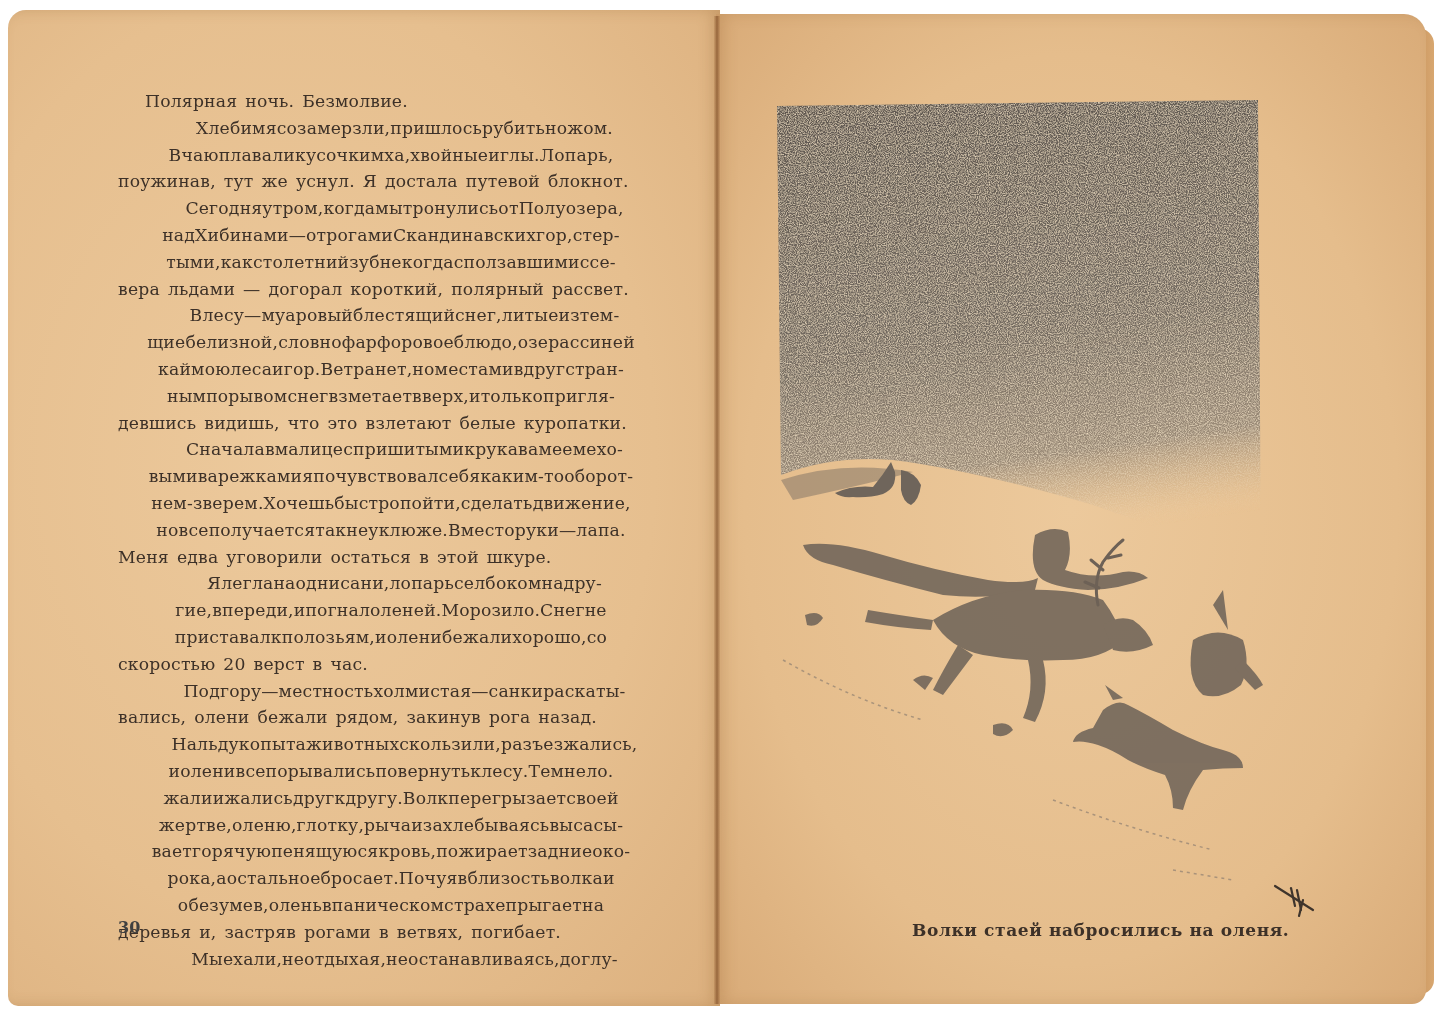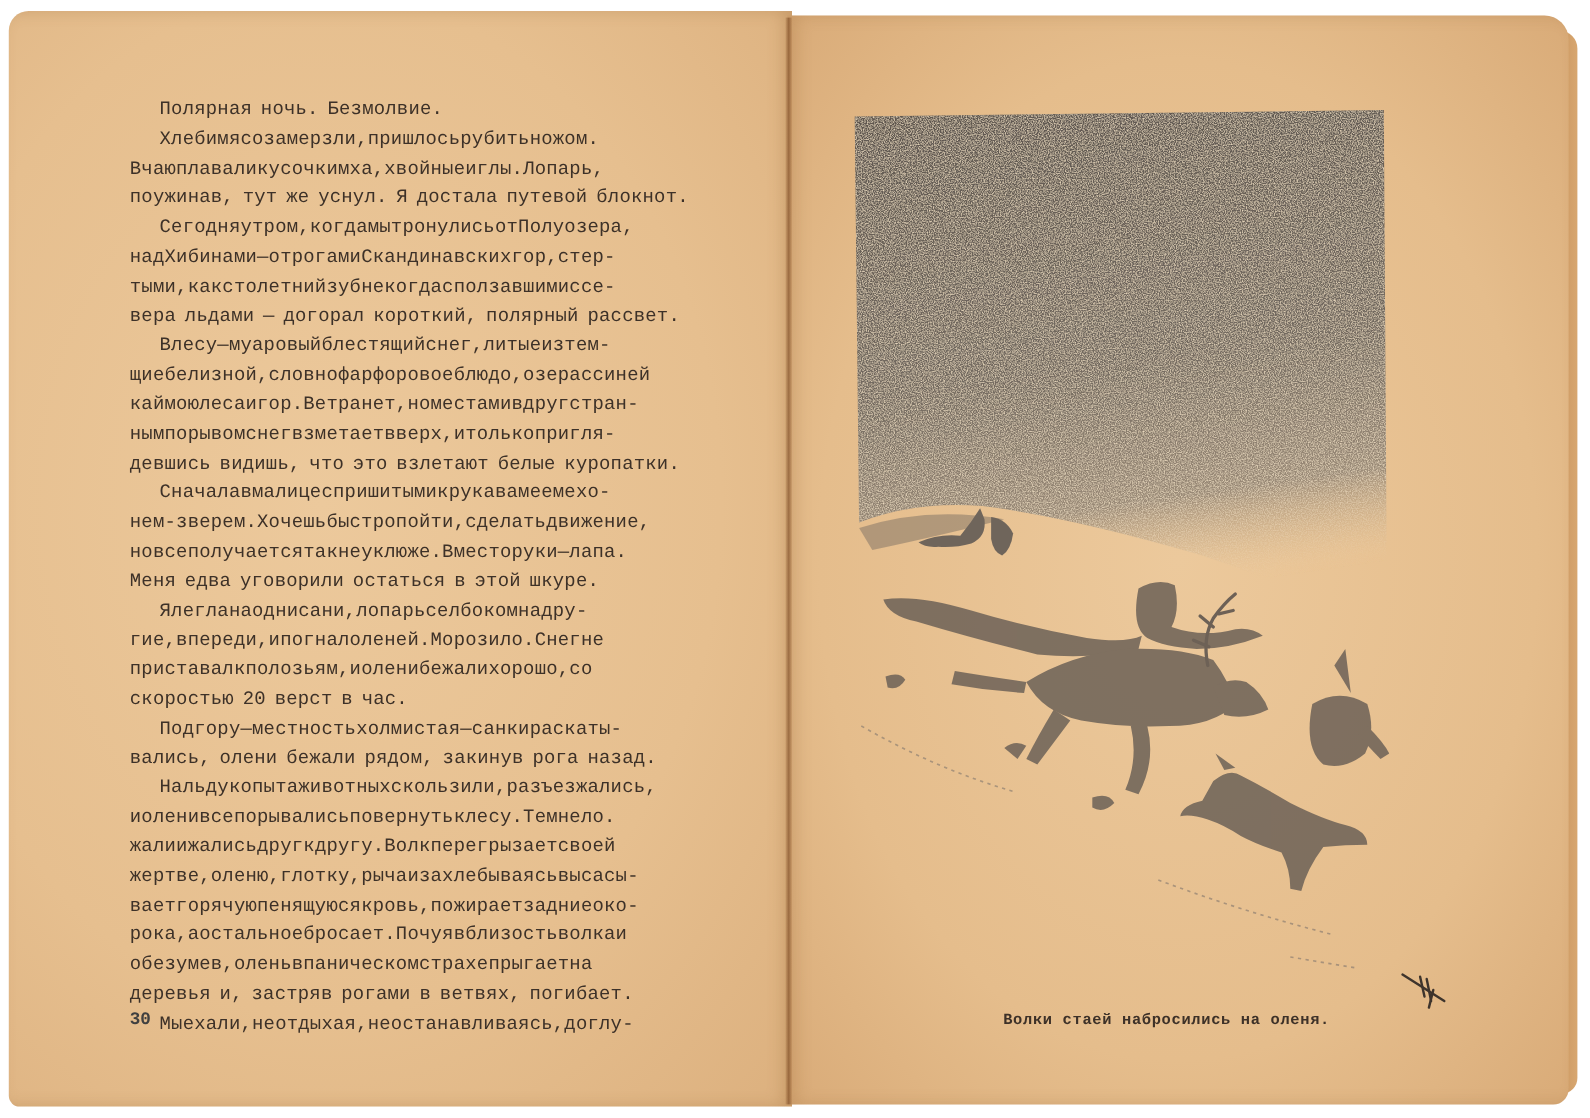--- a/index.html
+++ b/index.html
@@ -1,17 +1,17 @@
 <!DOCTYPE html>
 <html><head>
 <meta charset="utf-8">
 <style>
   html, body { margin: 0; padding: 0; background: #ffffff; }
   body { width: 1445px; height: 1016px; position: relative; overflow: hidden; font-family: "DejaVu Serif", "Liberation Serif", serif; }
-  .spread { position: absolute; left: 0; top: 0; width: 1445px; height: 1006px; font-family: Liberation Mono, monospace; }
+  .spread { position: absolute; left: 0; top: 0; width: 1445px; height: 1006px; }
   .page-left {
     position: absolute; left: 8px; top: 10px; width: 712px; height: 996px;
     background: radial-gradient(ellipse at 40% 45%, #ecc99c 0%, #e6bf8f 60%, #dcb07e 100%);
     border-radius: 18px 0 0 10px;
     box-shadow: inset -8px 0 14px rgba(140,90,40,0.25);
   }
   .page-right {
     position: absolute; left: 716px; top: 14px; width: 710px; height: 990px;
     background: radial-gradient(ellipse at 50% 50%, #ecc99c 0%, #e5bd8c 65%, #d9ab78 100%);
     border-radius: 0 22px 14px 0;
@@ -24,33 +24,33 @@
   }
   .spine {
     position: absolute; left: 714px; top: 16px; width: 6px; height: 988px;
     background: linear-gradient(90deg, rgba(150,90,40,0.15), rgba(110,60,25,0.55), rgba(150,90,40,0.15));
   }
   .text-block {
     position: absolute; left: 118px; top: 88px; width: 546px;
     font-size: 17.2px; line-height: 26.8px; color: #3d3128;
     letter-spacing: 0.2px;
   }
-  .line { white-space: nowrap; display: flex; justify-content: flex-start; height: 26.8px; }
+  .line { white-space: nowrap; display: flex; justify-content: center; height: 26.8px; }
   .line.last { justify-content: flex-start; }
   .line.indent { padding-left: 27px; }
   .line span.w { display: inline-block; }
   .line.last span.w { margin-right: 8px; }
   .page-number {
     position: absolute; left: 118px; top: 918px; font-size: 16px; color: #404040; font-weight: bold;
   }
   .illustration {
     position: absolute; left: 773px; top: 100px; width: 490px; height: 800px;
   }
   .caption {
-    position: absolute; left: 912px; top: 920px; font-size: 14px; color: #3d3128; font-weight: bold; letter-spacing: 0.6px;
+    position: absolute; left: 912px; top: 920px; font-size: 17px; color: #3d3128; font-weight: bold; letter-spacing: 0.6px;
   }
   .signature { position: absolute; left: 1273px; top: 880px; width: 50px; height: 40px; }
 </style>
 </head>
 <body>
 
 <div class="spread">
   <div class="page-stack"></div>
   <div class="page-left"></div>
   <div class="page-right"></div>
@@ -183,20 +183,29 @@
       <div class="line indent">
         <span class="w">Сначала</span>
         <span class="w">в</span>
         <span class="w">малице</span>
         <span class="w">с</span>
         <span class="w">пришитыми</span>
         <span class="w">к</span>
         <span class="w">рукавам</span>
         <span class="w">ее</span>
         <span class="w">мехо-</span>
+      </div>
+      <div class="line">
+        <span class="w">выми</span>
+        <span class="w">варежками</span>
+        <span class="w">я</span>
+        <span class="w">почувствовал</span>
+        <span class="w">себя</span>
+        <span class="w">каким-то</span>
+        <span class="w">оборот-</span>
       </div>
       <div class="line">
         <span class="w">нем-зверем.</span>
         <span class="w">Хочешь</span>
         <span class="w">быстро</span>
         <span class="w">пойти,</span>
         <span class="w">сделать</span>
         <span class="w">движение,</span>
       </div>
       <div class="line">

